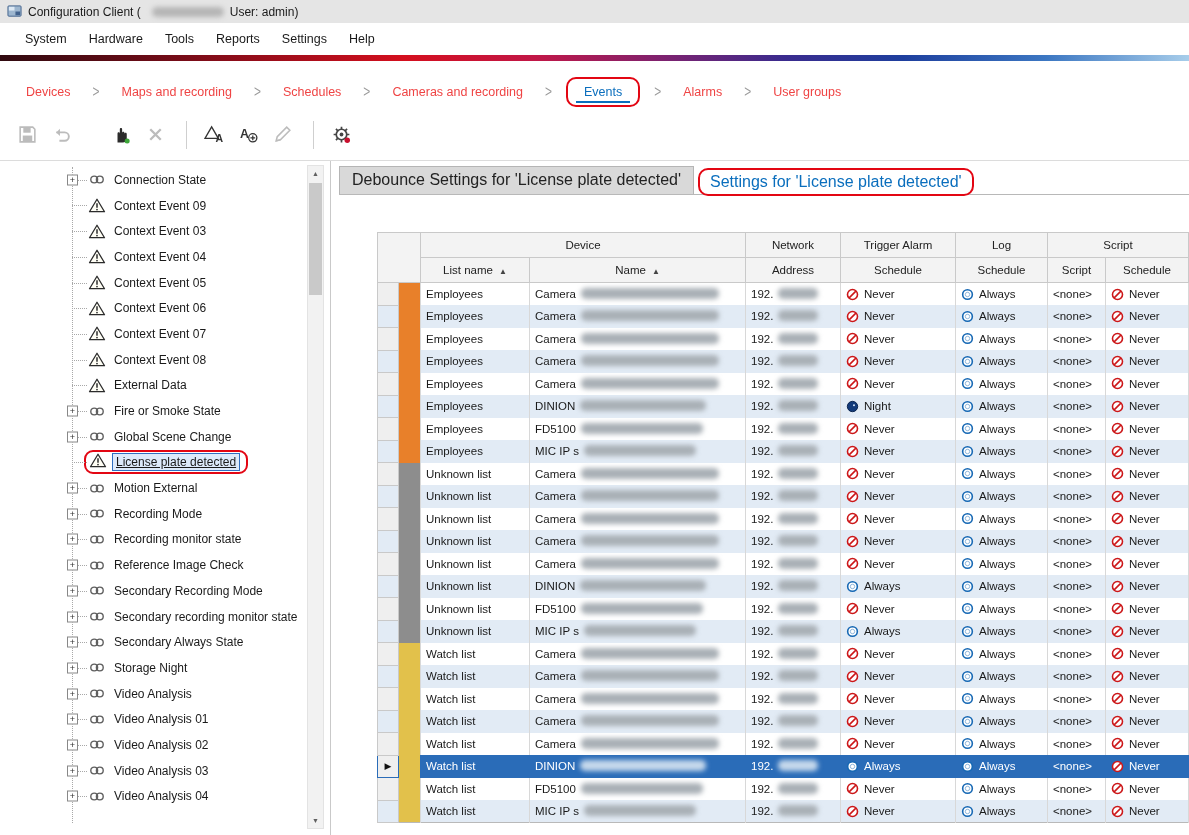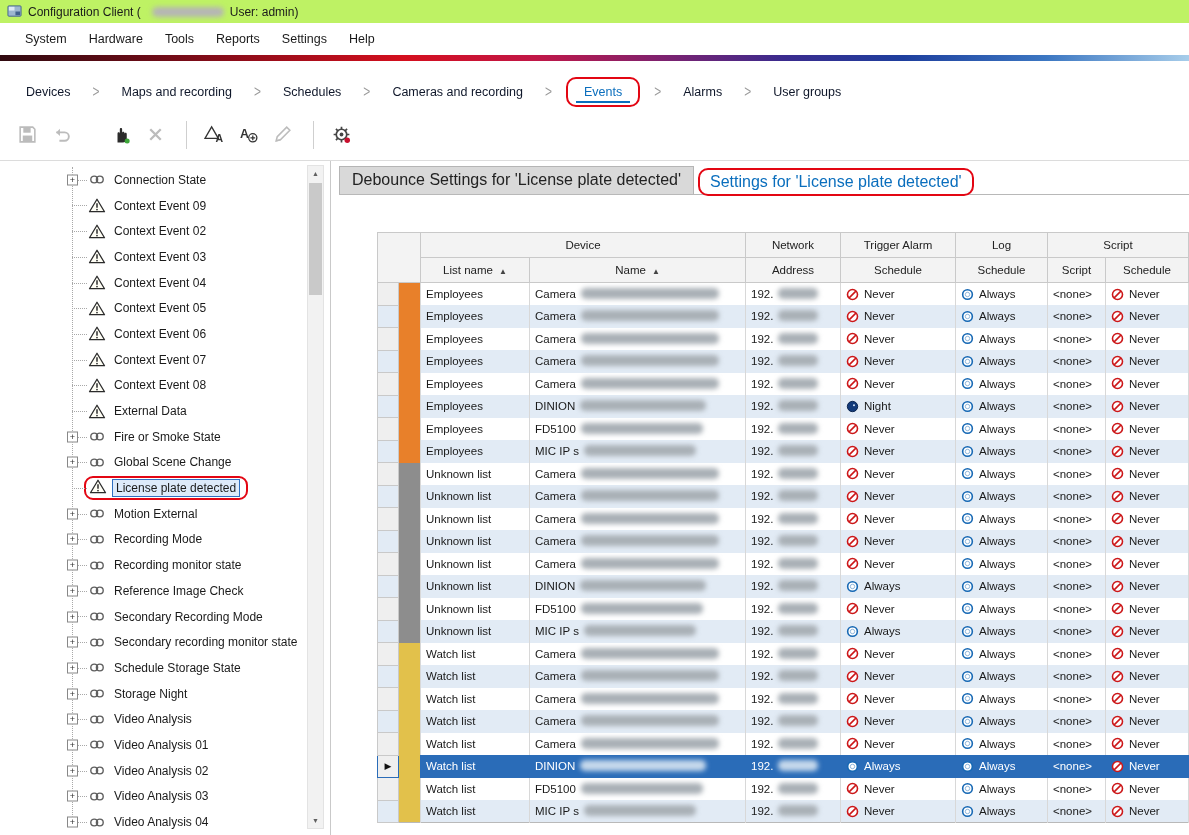--- a/index.html
+++ b/index.html
@@ -1,35 +1,35 @@
 <!DOCTYPE html>
 <html style="--red: #e30613; --link: #0a6ebd; --sel: #2a6cb8; --alt: #e2ebf5;"><head>
 <meta charset="utf-8">
 <style>
   * { margin:0; padding:0; box-sizing:border-box; }
   html,body { width:1189px; height:835px; overflow:hidden; background:#fff;
     font-family:"Liberation Sans","DejaVu Sans",sans-serif; color:#1a1a1a; }
 
   
   .titlebar { height:23px; display:flex; align-items:center; gap:6px; padding:0 7px;
-    background:#bef264; font-size:12px; }
+    background:#e5e5e5; font-size:12px; }
   .appicon { width:15px; height:15px; display:inline-block; }
   .appicon svg { width:100%; height:100%; }
 
   
   .menubar { height:32px; display:flex; align-items:center; padding:0 14px; background:#fff; font-size:12.5px; }
   .menu-item { padding:6px 11px; cursor:default; }
 
   
   .brandstrip { height:6px; width:100%; }
 
   
   .gapstrip { height:13px; }
   .navrow { height:35px; display:flex; align-items:center; padding:0 18px; font-size:12.5px; background:#fff; }
-  .bc-item { padding:4px 8px; color:#0f172a; cursor:default; }
+  .bc-item { padding:4px 8px; color:#ef4444; cursor:default; }
   .bc-sep { color:#9a9a9a; margin:0 14px; font-size:12px; transform:scaleY(1.3); display:inline-block; }
   .bc-item.active { color:var(--link); border-bottom:2px solid var(--link); padding-bottom:2px; }
   .red-box { display:inline-flex; align-items:flex-start; border:2px solid var(--red); border-radius:10px; padding:2px 8px; }
 
   
   .toolbar { height:52px; display:flex; align-items:center; padding:0 12px; border-bottom:1px solid #dcdcdc; background:#fff; }
   .tbtn { width:30px; height:30px; display:flex; align-items:center; justify-content:center; margin-right:4px; color:#333; }
   .tbtn.disabled { color:#bcbcbc; }
   .tbtn .icn { width:21px; height:21px; }
   .tgap { width:26px; }
@@ -45,21 +45,21 @@
   
   .tree { position:relative; height:668px; overflow:hidden; }
   .vline { position:absolute; left:72px; top:0; height:656px; border-left:1px dotted #a8a8a8; }
   .tree-row { position:relative; display:flex; align-items:center; height:25.7px; padding-left:88px; font-size:12px; white-space:nowrap; }
   .tree-row::before { content:""; position:absolute; left:72px; width:15px; top:12.8px; border-top:1px dotted #a8a8a8; }
   .plusbox { position:absolute; left:67px; top:50%; transform:translateY(-50%); width:11px; height:11px;
     background:#fff; border:1px solid #888; font-size:9px; line-height:9px; text-align:center; color:#333; z-index:2; }
   .tree-icon { width:18px; height:15px; margin-right:5px; flex:0 0 auto; }
   .tree-icon svg { width:100%; height:100%; }
   .tree-label { padding:1px 3px; }
-  .tree-label.sel { border:1px solid #2f6fc1; background:#ddeafa; }
+  .tree-label.sel { border:1px solid #2f6fc1; background:#ddeafa;text-decoration:underline; }
   .tree-row .red-box { padding:1px 6px 1px 3px; margin-left:-4px; border-radius:9px; }
 
   
   .vscroll { position:absolute; right:6px; top:4px; bottom:6px; width:17px; background:#f2f2f2; border:1px solid #e3e3e3; }
   .sbtn { position:absolute; left:0; width:15px; height:15px; font-size:7px; color:#606060; display:flex; align-items:center; justify-content:center; }
   .sbtn.up { top:0; } .sbtn.down { bottom:0; }
   .sthumb { position:absolute; left:1px; right:1px; top:17px; height:112px; background:#c9c9c9; }
 
   
   .tabs { display:flex; align-items:flex-end; margin:8px 0 0 8px; border-bottom:1px solid #b8b8b8; height:26px; }
@@ -214,28 +214,20 @@
                 <circle cx="8" cy="10.8" r=".8" fill="#2b2b2b"></circle>
               </svg></span>
             <span class="tree-label">Context Event 09</span>
           </div>
           <div class="tree-row">
             <span class="icn tree-icon"><svg viewBox="0 0 16 14">
                 <path d="M8 1.2 15 12.8H1z" fill="#fffef5" stroke="#2b2b2b" stroke-width="1.2" stroke-linejoin="round"></path>
                 <path d="M8 5v4" stroke="#2b2b2b" stroke-width="1.4"></path>
                 <circle cx="8" cy="10.8" r=".8" fill="#2b2b2b"></circle>
               </svg></span>
-            <span class="tree-label">Context Event 02</span>
-          </div>
-          <div class="tree-row">
-            <span class="icn tree-icon"><svg viewBox="0 0 16 14">
-                <path d="M8 1.2 15 12.8H1z" fill="#fffef5" stroke="#2b2b2b" stroke-width="1.2" stroke-linejoin="round"></path>
-                <path d="M8 5v4" stroke="#2b2b2b" stroke-width="1.4"></path>
-                <circle cx="8" cy="10.8" r=".8" fill="#2b2b2b"></circle>
-              </svg></span>
             <span class="tree-label">Context Event 03</span>
           </div>
           <div class="tree-row">
             <span class="icn tree-icon"><svg viewBox="0 0 16 14">
                 <path d="M8 1.2 15 12.8H1z" fill="#fffef5" stroke="#2b2b2b" stroke-width="1.2" stroke-linejoin="round"></path>
                 <path d="M8 5v4" stroke="#2b2b2b" stroke-width="1.4"></path>
                 <circle cx="8" cy="10.8" r=".8" fill="#2b2b2b"></circle>
               </svg></span>
             <span class="tree-label">Context Event 04</span>
           </div>
@@ -352,21 +344,21 @@
                 <circle cx="11.8" cy="7" r="3.4" fill="none" stroke="#5f5f5f" stroke-width="1.4"></circle>
               </svg></span>
             <span class="tree-label">Secondary recording monitor state</span>
           </div>
           <div class="tree-row">
             <span class="plusbox">+</span>
             <span class="icn tree-icon"><svg viewBox="0 0 18 14">
                 <circle cx="6.2" cy="7" r="3.4" fill="none" stroke="#5f5f5f" stroke-width="1.4"></circle>
                 <circle cx="11.8" cy="7" r="3.4" fill="none" stroke="#5f5f5f" stroke-width="1.4"></circle>
               </svg></span>
-            <span class="tree-label">Schedule Storage State</span>
+            <span class="tree-label">Secondary Always State</span>
           </div>
           <div class="tree-row">
             <span class="plusbox">+</span>
             <span class="icn tree-icon"><svg viewBox="0 0 18 14">
                 <circle cx="6.2" cy="7" r="3.4" fill="none" stroke="#5f5f5f" stroke-width="1.4"></circle>
                 <circle cx="11.8" cy="7" r="3.4" fill="none" stroke="#5f5f5f" stroke-width="1.4"></circle>
               </svg></span>
             <span class="tree-label">Storage Night</span>
           </div>
           <div class="tree-row">

